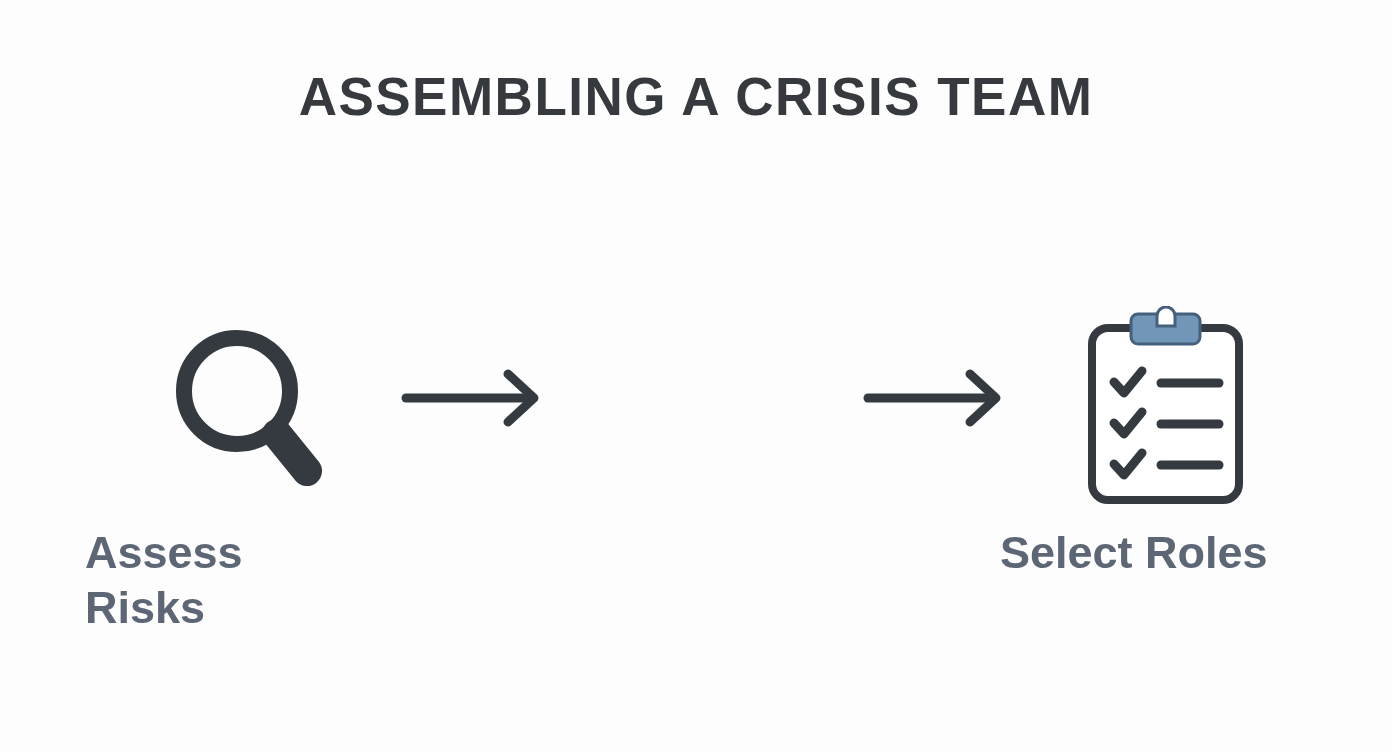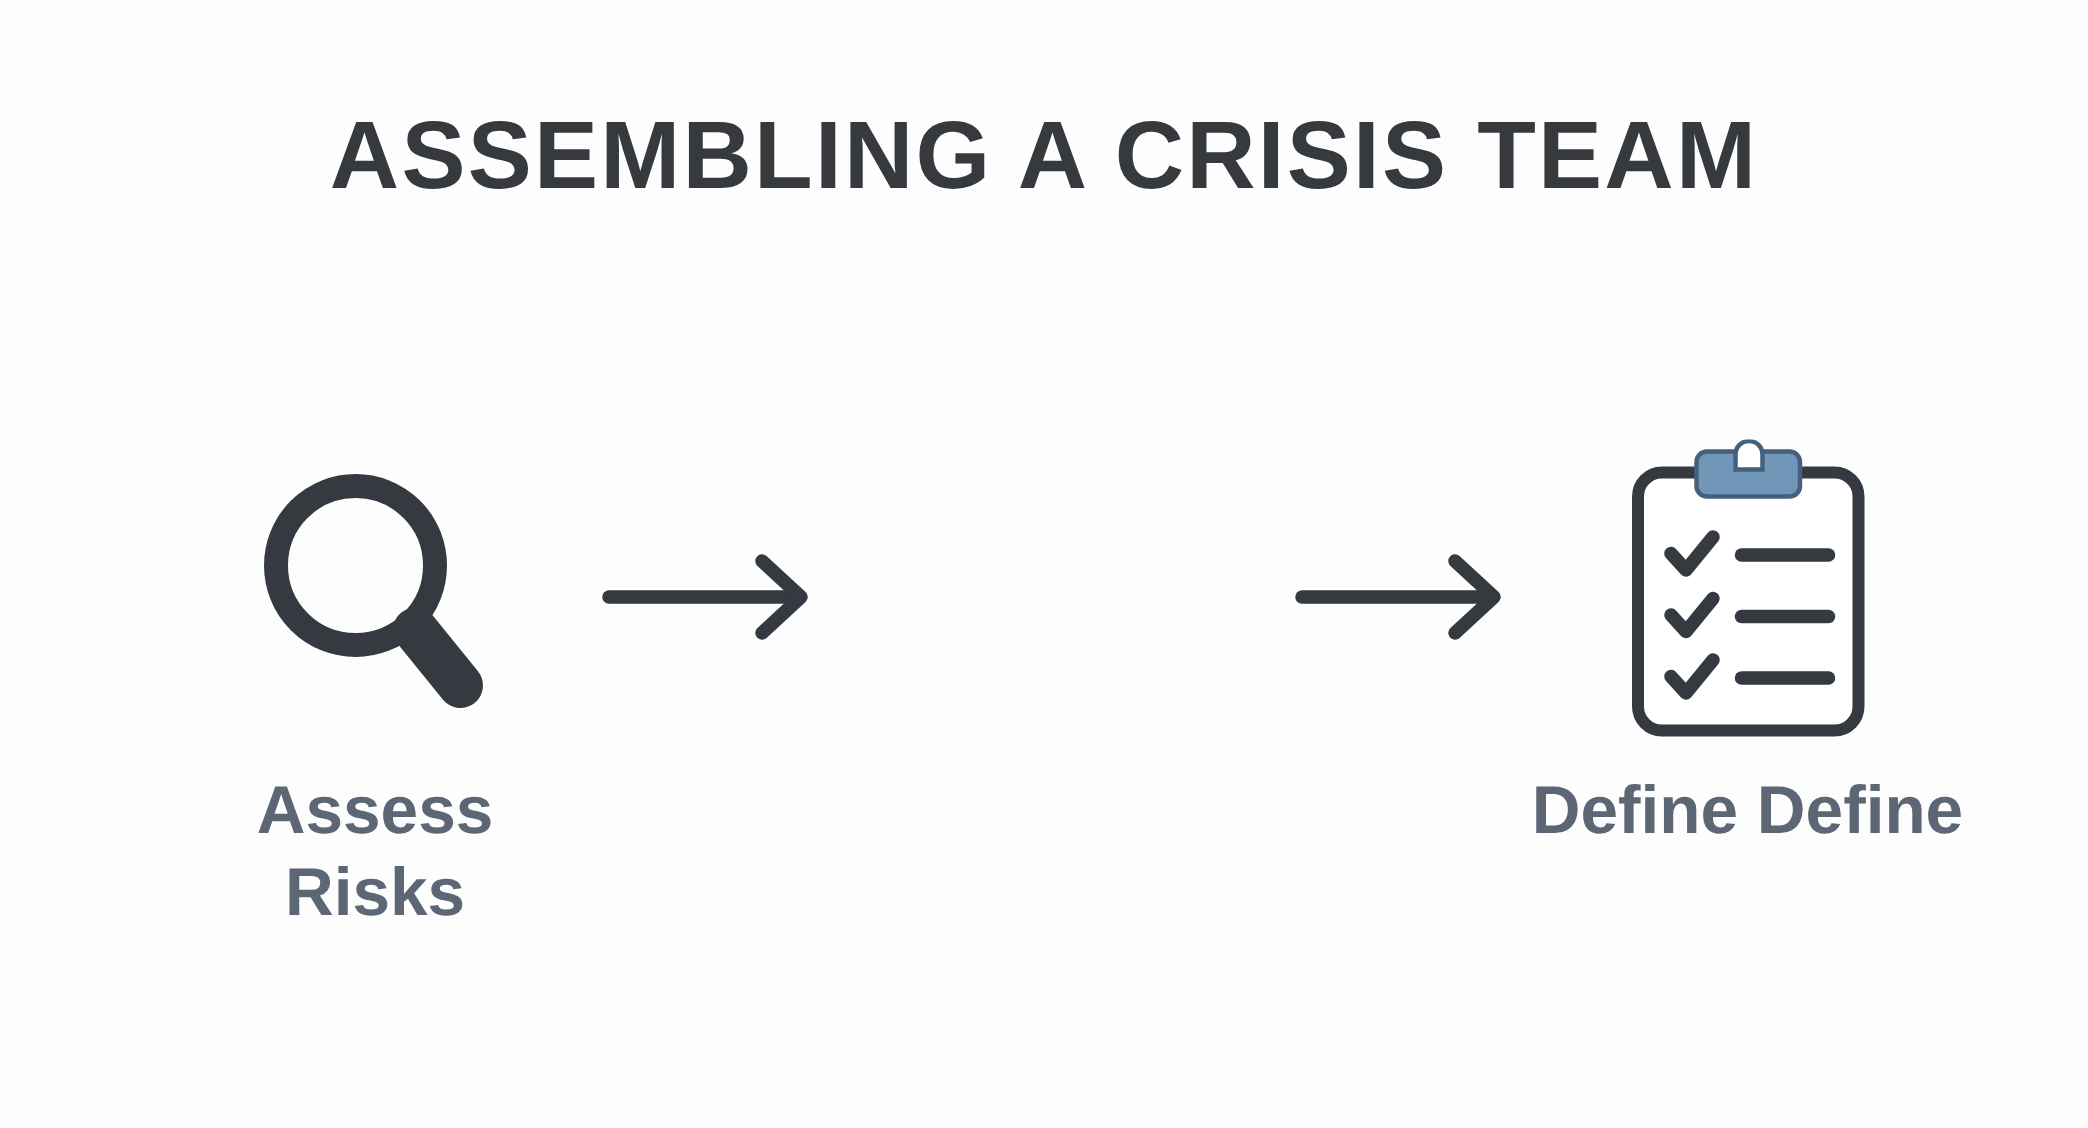--- a/index.html
+++ b/index.html
@@ -22,42 +22,41 @@
     background: #fdfdfd;
   }
 
   
   .title {
     position: absolute;
     top: 66px;
     left: 0;
     width: 1392px;
     text-align: center;
-    font-size: 64px;
+    font-size: 53px;
     font-weight: bold;
     letter-spacing: 1.5px;
     color: #36393d;
     white-space: nowrap;
   }
 
   
   .flow {
     position: absolute;
     top: 290px;
     left: 0;
     width: 1392px;
     height: 380px;
   }
 
   .step {
     position: absolute;
-    top: 0;
+    top: 13px;
     width: 330px;
     height: 380px;
-    text-align: center;
   }
   .step-1 { left: 85px; }
   .step-2 { left: 536px; }
   .step-3 { left: 1000px; }
 
   .icon-box {
     height: 215px;
     display: flex;
     align-items: center;
     justify-content: center;
@@ -133,17 +132,17 @@
               <polyline points="31,76 41,87 59,65" stroke-linejoin="round"></polyline>
               <line x1="78" y1="77" x2="136" y2="77"></line>
               <polyline points="31,117 41,128 59,106" stroke-linejoin="round"></polyline>
               <line x1="78" y1="118" x2="136" y2="118"></line>
               <polyline points="31,158 41,169 59,147" stroke-linejoin="round"></polyline>
               <line x1="78" y1="159" x2="136" y2="159"></line>
             </g>
           </svg>
         </span>
       </div>
-      <div class="step-label">Define Define</div>
+      <div class="step-label">Select Roles</div>
     </div>
 
   </div>
 </div>
 
 </body></html>

